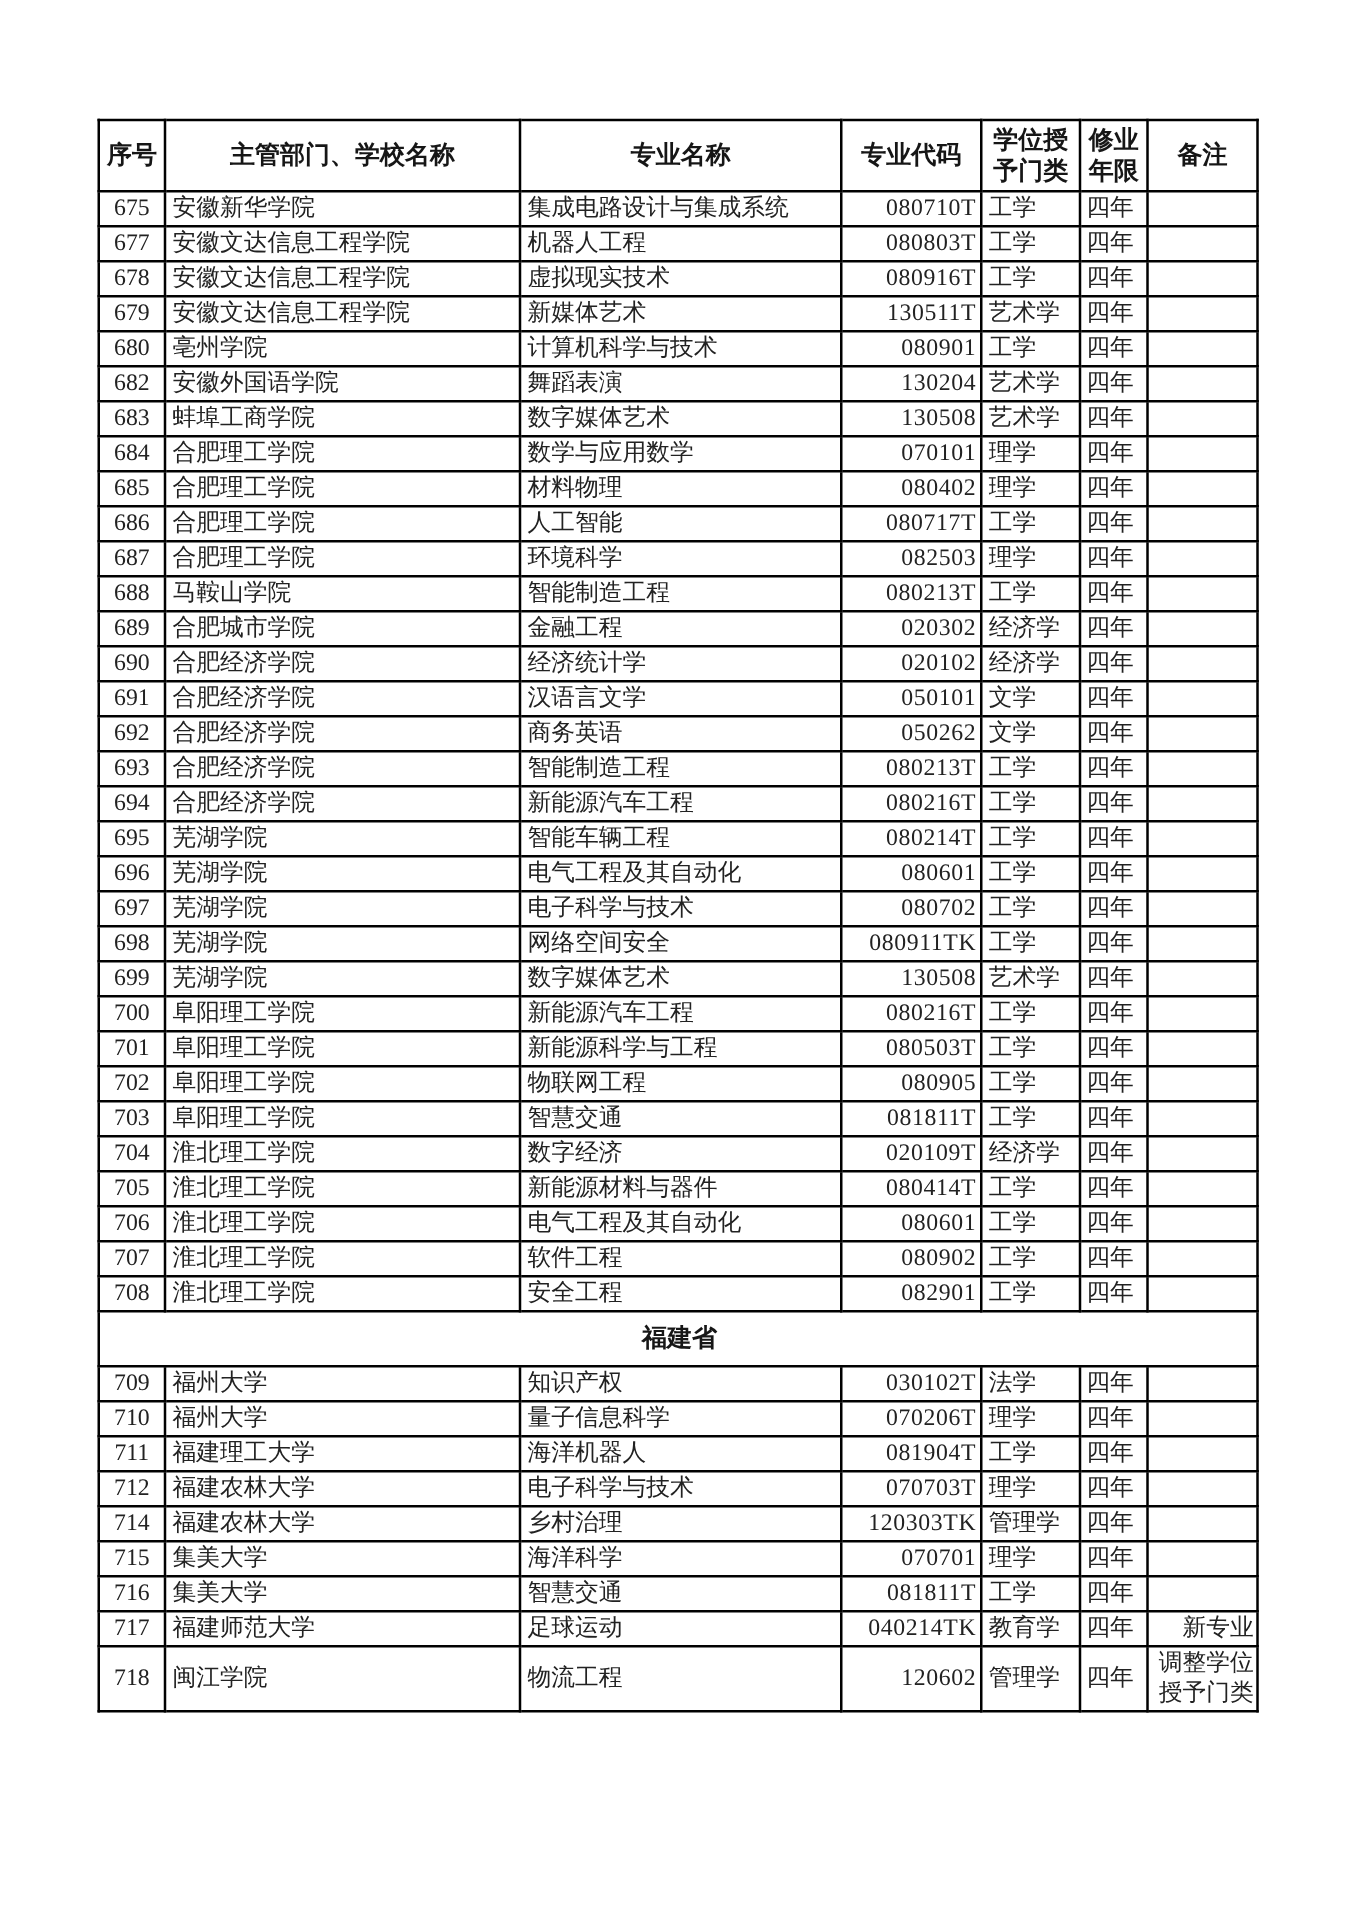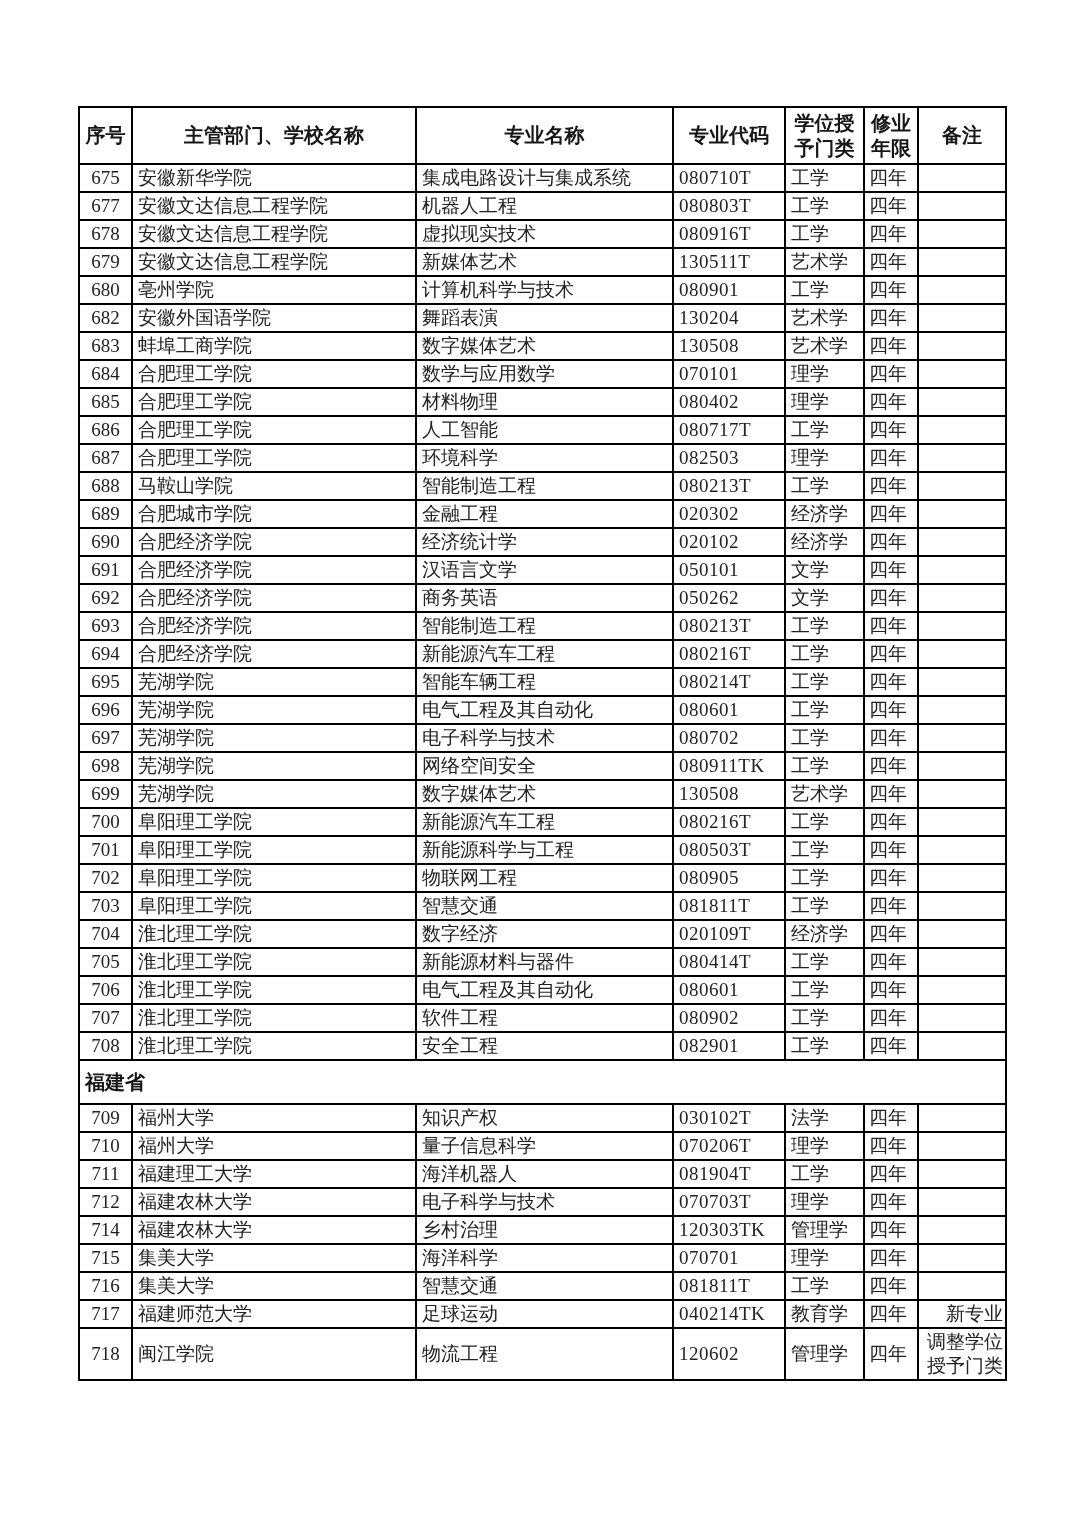--- a/index.html
+++ b/index.html
@@ -6,21 +6,21 @@
   html, body { background: #ffffff; }
   body {
     width: 1080px; height: 1528px;
     position: relative;
     overflow: hidden;
     font-family: "Liberation Serif", "DejaVu Serif", serif;
     color: #1c1c1c;
   }
   .doc-table {
     position: absolute;
-    left: 78px; top: 106px;
+    left: 78px; top: 95px;
     width: 927px;
     border-collapse: collapse;
     table-layout: fixed;
   }
   .doc-table th, .doc-table td {
     border: 2px solid #000;
     vertical-align: middle;
     overflow: hidden;
   }
   .doc-table th {
@@ -36,25 +36,26 @@
   .doc-table td {
     font-size: 19px;
     height: 28px;
     padding: 1px 3px 1px 5px;
     line-height: 1.25;
     color: #222;
   }
   td.c-no { text-align: center; padding: 1px 2px; }
   td.c-school { text-align: left; }
   td.c-major { text-align: left; font-family: Liberation Serif, serif; }
-  td.c-code { text-align: left; font-family: "Liberation Serif", "DejaVu Serif", serif; letter-spacing: 0.5px; }
+  td.c-code { text-align: right; font-family: "Liberation Serif", "DejaVu Serif", serif; letter-spacing: 0.5px; }
   td.c-degree { text-align: left; }
   td.c-years { text-align: left; padding-left: 4px; }
   td.c-note { text-align: right; padding: 1px 2px 1px 2px; }
   td.section-cell {
+    text-align: center;
     font-family: "Liberation Sans", "DejaVu Sans", sans-serif;
     font-weight: bold;
     font-size: 20px;
     height: 44px;
     color: #161616;
   }
   .page-footer {
     position: absolute;
     top: 1530px;
     right: 84px;

